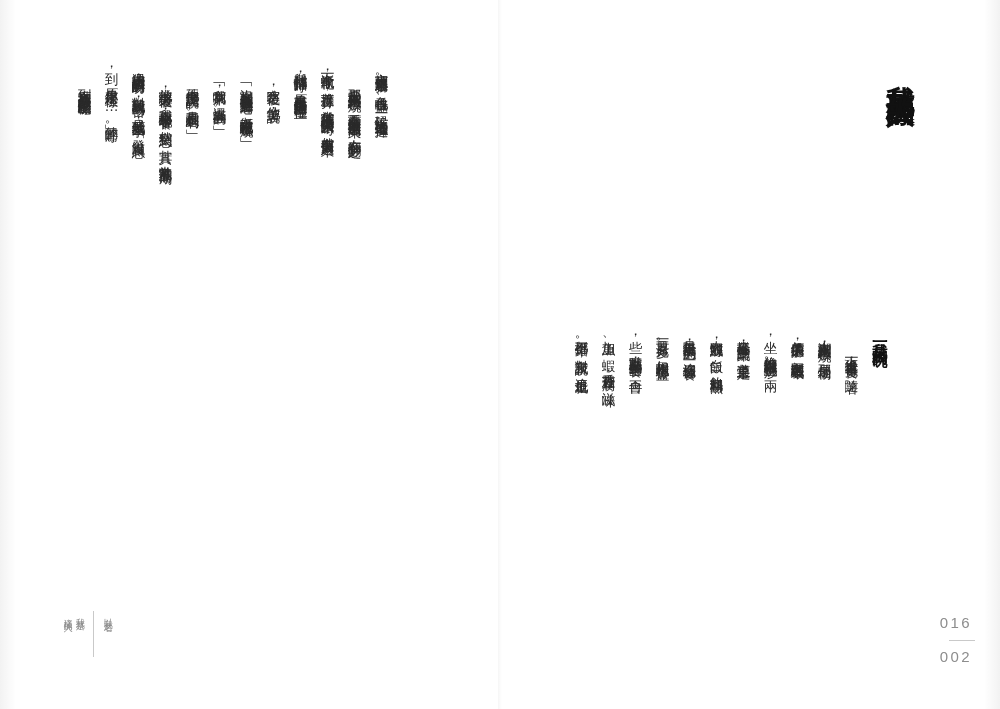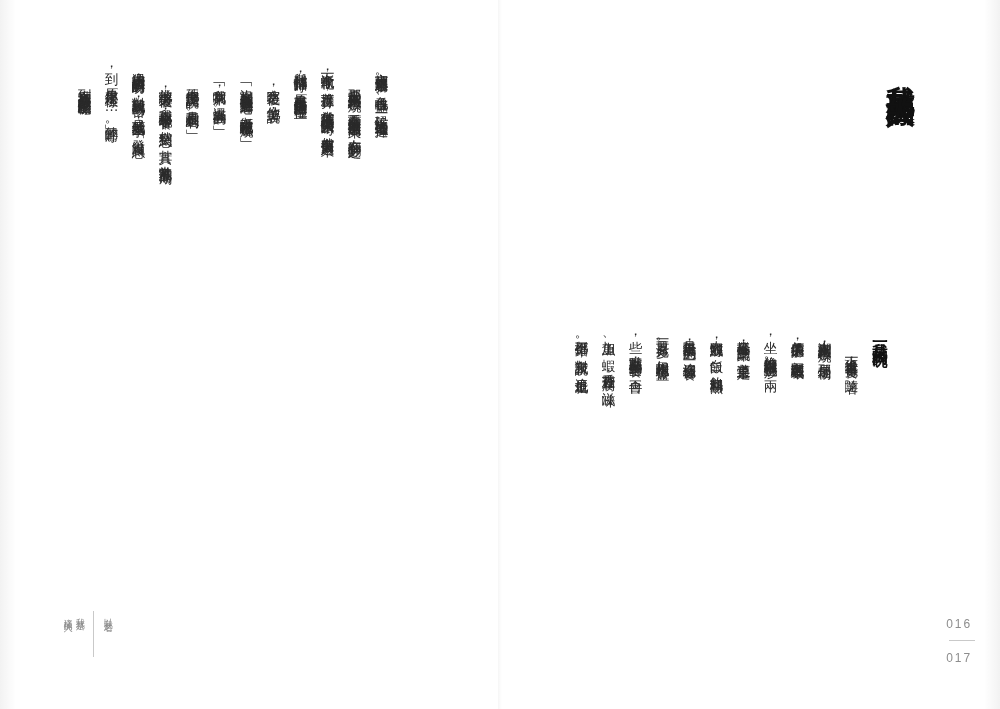--- a/index.html
+++ b/index.html
@@ -132,21 +132,21 @@
     background: #c9c9c9;
     margin-left: 7px;
     margin-right: 1px;
   }
 
   
   .folio {
     position: absolute;
     right: 28px;
     color: #8d8d8d;
-    font-size: 12px;
+    font-size: 15px;
     letter-spacing: 0.16em;
     font-family: "Liberation Sans", sans-serif;
   }
   .folio-016 { bottom: 78px; }
   .folio-017 { bottom: 44px; }
   .folio-rule {
     position: absolute;
     right: 25px;
     bottom: 68px;
     width: 26px;
@@ -201,15 +201,15 @@
 
   <div class="running-foot">
     <div class="rf-line">以我之名</div>
     <div class="rf-rule"></div>
     <div class="rf-line" style="white-space: pre-line; line-height:1.35;">我就是
 這樣的人</div>
   </div>
 
   <div class="folio folio-016">016</div>
   <div class="folio-rule"></div>
-  <div class="folio folio-017">017</div>
+  <div class="folio folio-017">002</div>
 
 </div>
 
 </body></html>

